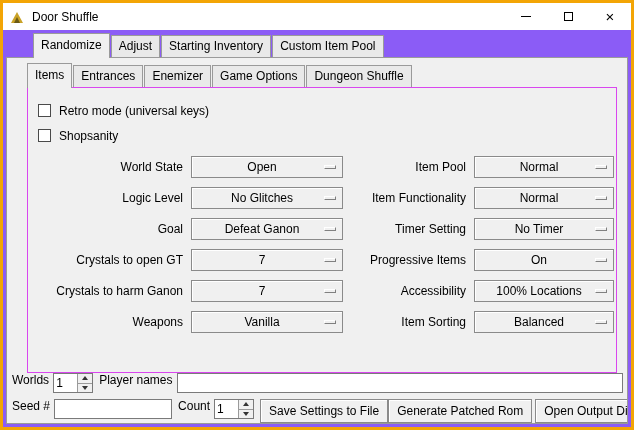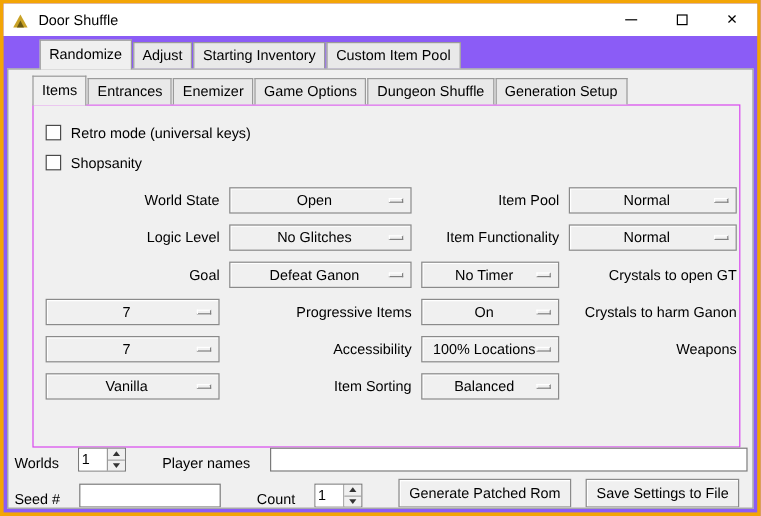--- a/index.html
+++ b/index.html
@@ -92,21 +92,21 @@
     cursor: default; box-shadow: inset 1px 1px 0 #fff;
   }
   .dd-value { white-space: nowrap; padding-right: 10px; }
   .dd-indicator {
     position: absolute; right: 6px; top: 50%; margin-top: -2px;
     width: 12px; height: 4px; background: #f0f0f0;
     border: 1px solid; border-color: #fff #808080 #808080 #fff;
   }
   
   .bottom-area { padding: 0 4px 5px 5px; flex: none; }
-  .brow { display: flex; align-items: flex-end; gap: 12px; }
+  .brow { display: flex; align-items: flex-start; }
   .brow-1 { margin-bottom: 6px; }
   .blabel { white-space: nowrap; margin-right: 4px; }
   .entry {
     height: 20px; border: 1px solid #7a7a7a; background: #fff;
     font-family: "Liberation Sans", sans-serif; font-size: 12px;
     padding: 0 3px; outline: none;
   }
   .entry-seed { width: 118px; }
   .entry-players { flex: 1; }
   .spinbox {
@@ -174,21 +174,20 @@
     </div>
 
     <div class="outer-panel">
 
       <div class="tabs inner-tabs">
         <div class="tab selected">Items</div>
         <div class="tab">Entrances</div>
         <div class="tab">Enemizer</div>
         <div class="tab">Game Options</div>
         <div class="tab">Dungeon Shuffle</div>
-        <div class="tab">Generation Setup</div>
       </div>
 
       <div class="inner-panel">
 
         <div class="check-row">
           <span class="checkbox"></span>
           <span>Retro mode (universal keys)</span>
         </div>
         <div class="check-row">
           <span class="checkbox"></span>
@@ -217,20 +216,21 @@
           <div class="dropdown">
             <span class="dd-value">Normal</span>
             <span class="dd-indicator"></span>
           </div>
 
           <span class="opt-label">Goal</span>
           <div class="dropdown">
             <span class="dd-value">Defeat Ganon</span>
             <span class="dd-indicator"></span>
           </div>
+          <span class="opt-label">Timer Setting</span>
           <div class="dropdown">
             <span class="dd-value">No Timer</span>
             <span class="dd-indicator"></span>
           </div>
 
           <span class="opt-label">Crystals to open GT</span>
           <div class="dropdown">
             <span class="dd-value">7</span>
             <span class="dd-indicator"></span>
           </div>
@@ -289,22 +289,22 @@
           <span class="gap-6"></span>
           <span class="blabel">Count</span>
           <div class="spinbox">
             <input class="spin-input" value="1" style="">
             <div class="spin-btns">
               <span class="spin-up"></span>
               <span class="spin-down"></span>
             </div>
           </div>
           <span class="gap-6"></span>
+          <button class="btn push-right">Save Settings to File</button>
           <button class="btn">Generate Patched Rom</button>
-          <button class="btn push-right">Save Settings to File</button>
           <span class="gap-3"></span>
           <button class="btn">Open Output Directory</button>
         </div>
 
       </div>
     </div>
   </div>
 </div>
 
 </body></html>

